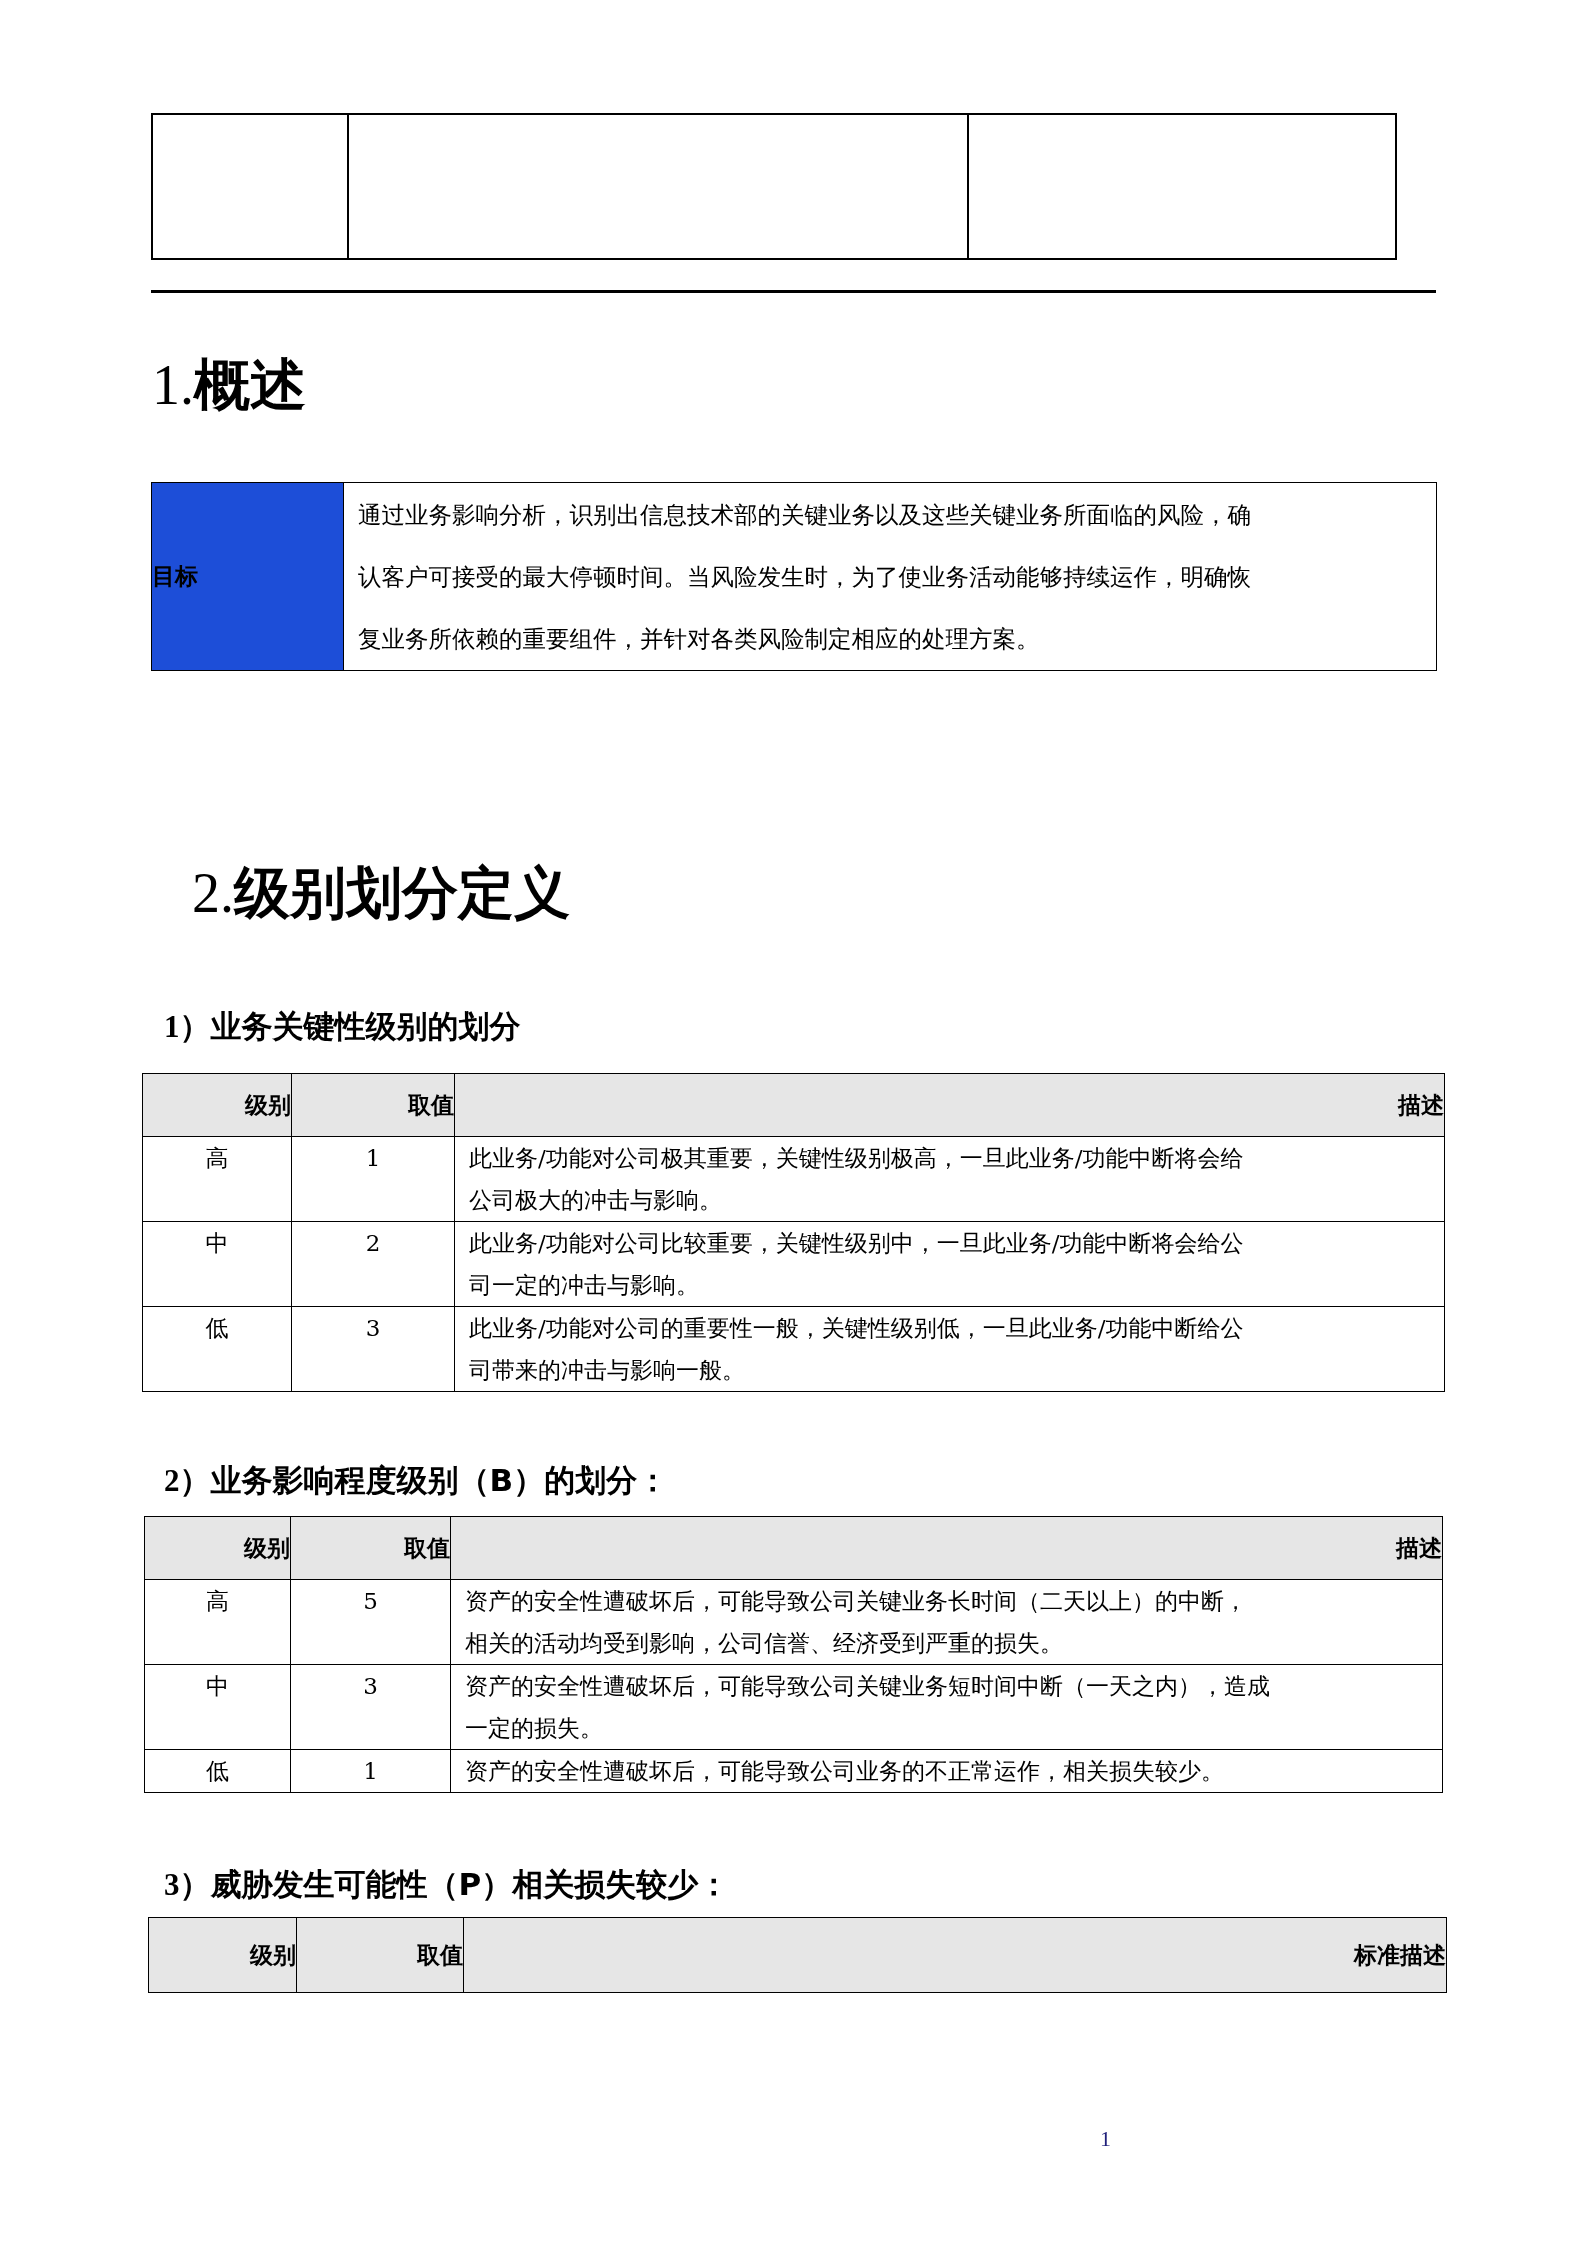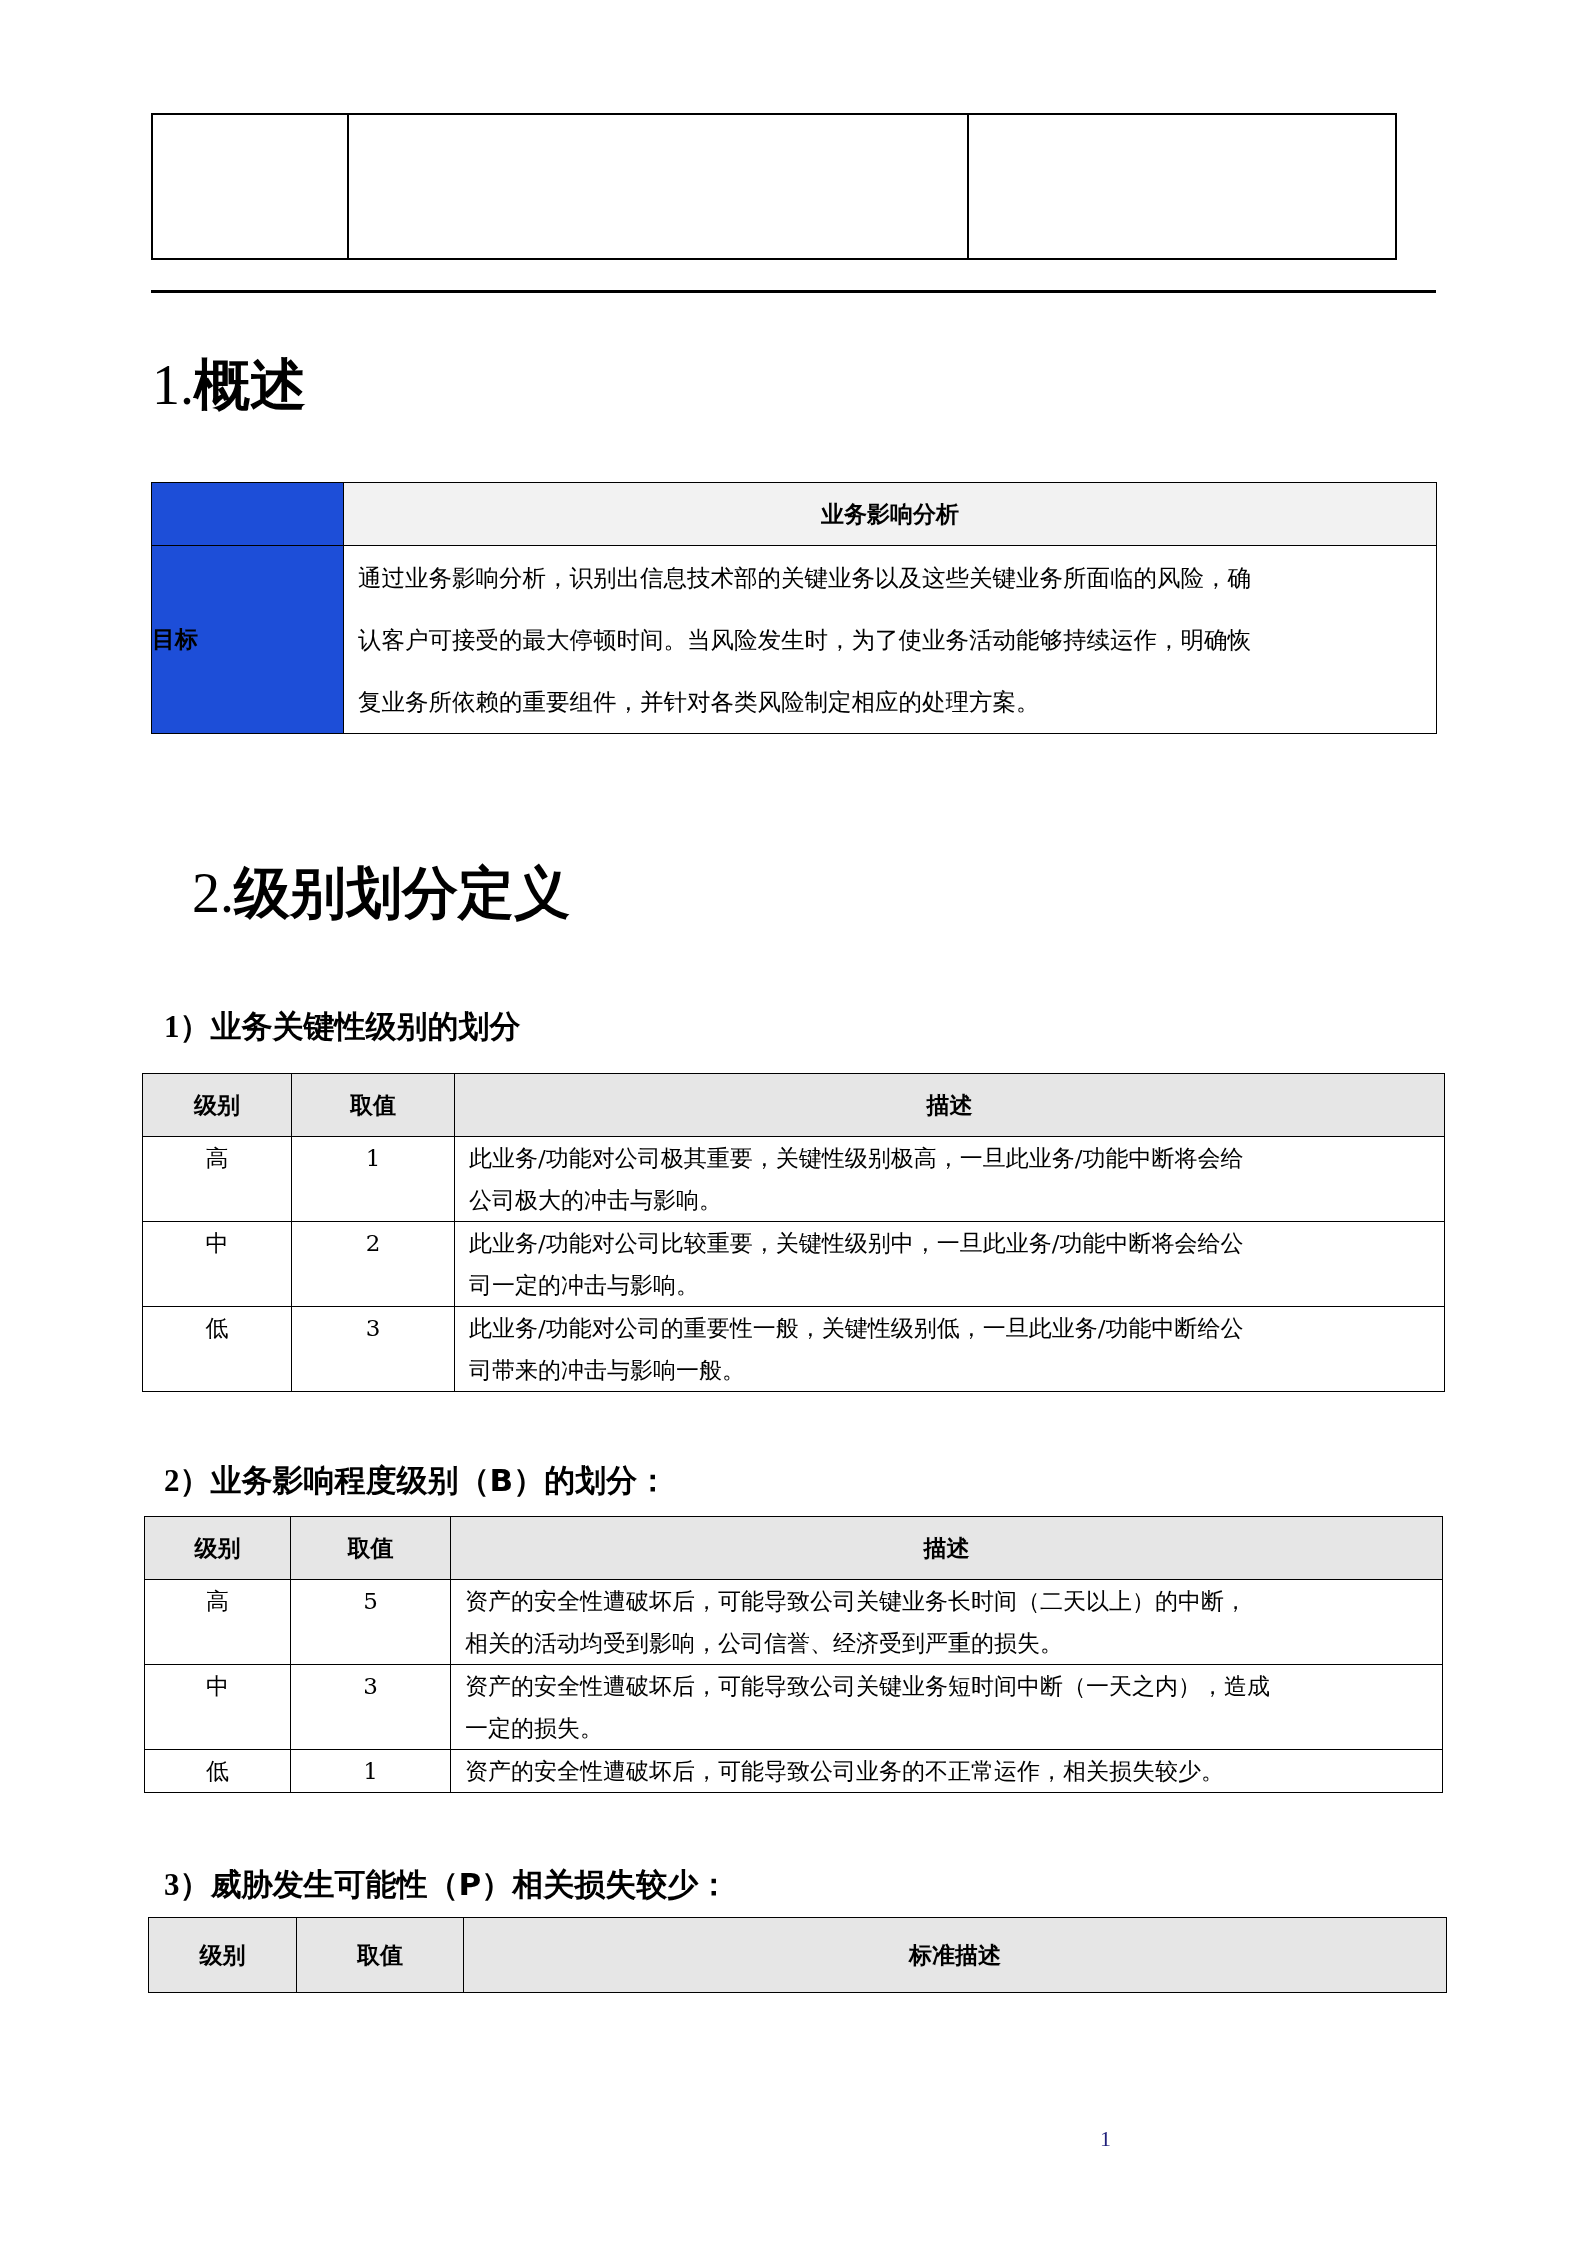--- a/index.html
+++ b/index.html
@@ -36,21 +36,21 @@
   #overview-table .head { background: #f2f2f2; text-align: center; height: 62px;
      font-family: "DejaVu Sans", "Liberation Sans", sans-serif; font-weight: bold; font-size: 23px; }
   #overview-table .goal-text { height: 187px; padding: 0 12px 0 14px; font-size: 23.5px; line-height: 62px;
      font-family: Liberation Serif, serif; }
   #overview-table .scope-text { height: 62px; padding: 0 14px; font-size: 23.5px;
      font-family: "DejaVu Serif", "Liberation Serif", serif; }
   .goal-line { display: block; white-space: nowrap; overflow: hidden; }
 
   
   .lvl-table th { background: #e6e6e6; font-family: "DejaVu Sans", "Liberation Sans", sans-serif;
-     font-weight: bold; font-size: 23px; height: 62px; text-align: center; }
+     font-weight: bold; font-size: 23px; height: 62px; text-align: right; }
   .lvl-table td { font-size: 23px; vertical-align: top; text-align: center;
      font-family: "DejaVu Serif", "Liberation Serif", serif; line-height: 42px; }
   .lvl-table td.desc { text-align: left; padding: 0 10px 0 14px; }
   .desc-line { display: block; white-space: nowrap; overflow: hidden; }
 
   #t1 { left: 142px; top: 1073px; width: 1303px; }
   #t1 td { height: 83px; }
   #t2 { left: 144px; top: 1516px; width: 1299px; }
   #t2 td.two { height: 83px; }
   #t2 td.one { height: 42px; }
@@ -74,24 +74,20 @@
   </table>
 
 <div id="hr-rule" class="abs"></div>
 
 <div id="h1-overview" class="abs h1">
   <span class="num">1.</span><span class="txt">概述</span>
 </div>
 
 <table id="overview-table">
   <tbody>
-      <tr>
-    <td class="label"></td>
-    <td class="head">业务影响分析</td>
-  </tr>
   <tr>
     <td class="label">目标</td>
     <td class="goal-text">
       <span class="goal-line">通过业务影响分析，识别出信息技术部的关键业务以及这些关键业务所面临的风险，确</span>
       <span class="goal-line">认客户可接受的最大停顿时间。当风险发生时，为了使业务活动能够持续运作，明确恢</span>
       <span class="goal-line">复业务所依赖的重要组件，并针对各类风险制定相应的处理方案。</span>
     </td>
   </tr>
 </tbody>
   </table>

